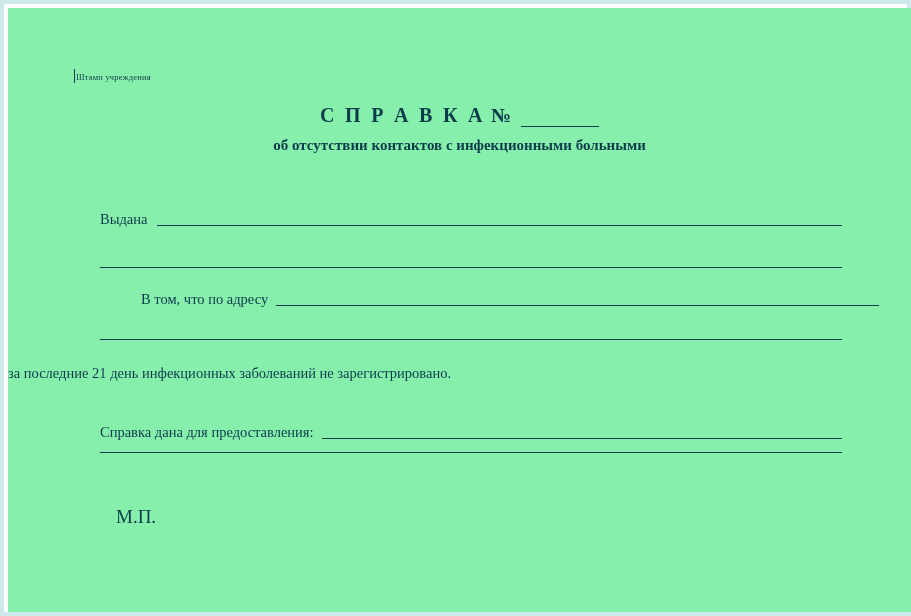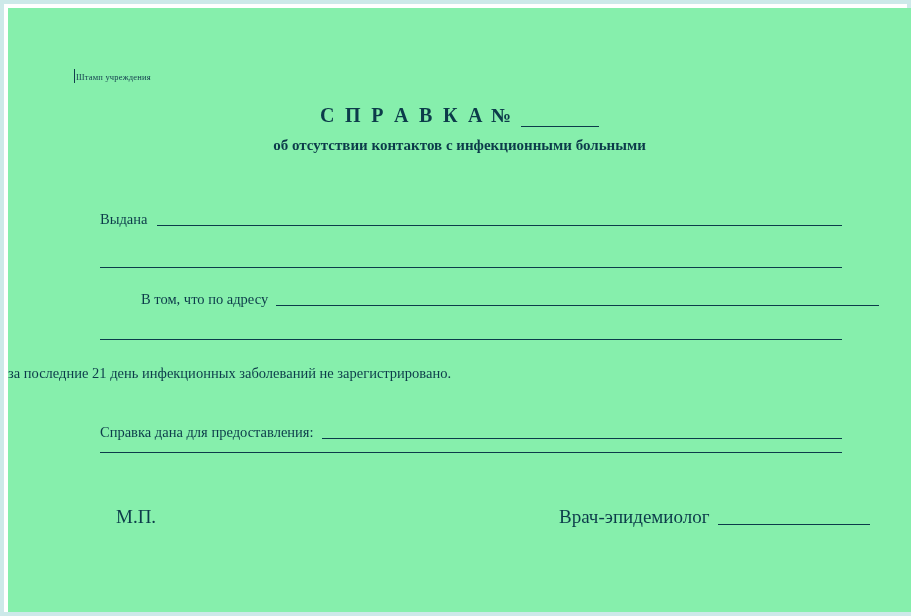--- a/index.html
+++ b/index.html
@@ -197,19 +197,15 @@
     <div class="center-note">за последние 21 день инфекционных заболеваний не зарегистрировано.</div>
 
     <div class="field-row" style="left:92px; top:416px; width:742px;">
       <span class="field-label">Справка дана для предоставления:</span>
       <span class="rule" style="flex:1; margin-left:8px;"></span>
     </div>
     <div class="standalone-rule" style="left:92px; top:443px; width:742px;"></div>
 
     <div class="footer-row mp">М.П.</div>
 
-    <div class="footer-row doctor">
-      <span>Врач-эпидемиолог</span>
-      <span class="rule"></span>
-    </div>
 
   </div>
 </div>
 
 </body></html>

